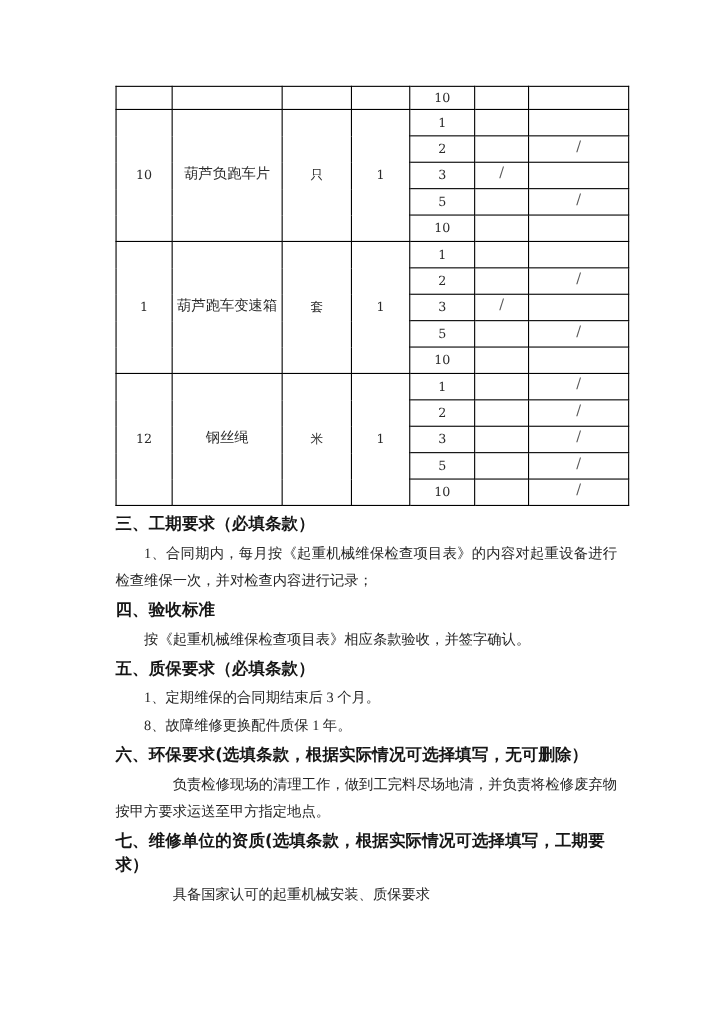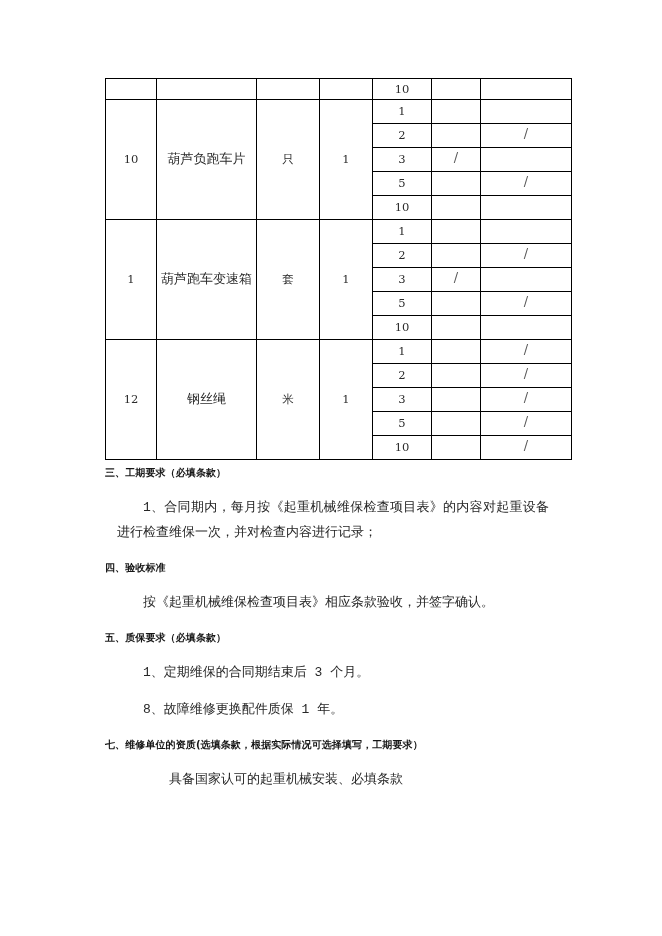--- a/index.html
+++ b/index.html
@@ -64,32 +64,32 @@
   
   .content {
     position: absolute;
     left: 105px;
     top: 462px;
     width: 456px;
   }
   .heading {
     font-family: "DejaVu Sans", "Liberation Sans", sans-serif;
     font-weight: bold;
-    font-size: 10px;
+    font-size: 15px;
     line-height: 1.45;
     margin: 0;
     padding: 4px 0 2px 0;
     letter-spacing: 0.1px;
     color: #161616;
   }
   .para {
-    font-family: Liberation Mono, monospace;
+    font-family: Liberation Serif, serif;
     font-size: 13px;
     line-height: 1.95;
-    margin: 12px;
+    margin: 0;
     padding: 0;
     text-indent: 26px;
     color: #262626;
     text-align: justify;
   }
   .para.indent-wide { text-indent: 52px; }
 
   .section-block { margin-bottom: 0px; }
 </style>
 </head>
@@ -209,18 +209,22 @@
       <div class="section-block">
         <div class="heading">四、验收标准</div>
         <p class="para">按《起重机械维保检查项目表》相应条款验收，并签字确认。</p>
       </div>
       <div class="section-block">
         <div class="heading">五、质保要求（必填条款）</div>
         <p class="para">1、定期维保的合同期结束后 3 个月。</p>
         <p class="para">8、故障维修更换配件质保 1 年。</p>
       </div>
       <div class="section-block">
+        <div class="heading">六、环保要求(选填条款，根据实际情况可选择填写，无可删除）</div>
+        <p class="para indent-wide">负责检修现场的清理工作，做到工完料尽场地清，并负责将检修废弃物按甲方要求运送至甲方指定地点。</p>
+      </div>
+      <div class="section-block">
         <div class="heading">七、维修单位的资质(选填条款，根据实际情况可选择填写，工期要求）</div>
-        <p class="para indent-wide">具备国家认可的起重机械安装、必填条款</p>
+        <p class="para indent-wide">具备国家认可的起重机械安装、质保要求</p>
       </div>
     </div>
 
 </div>
 
 </body></html>

